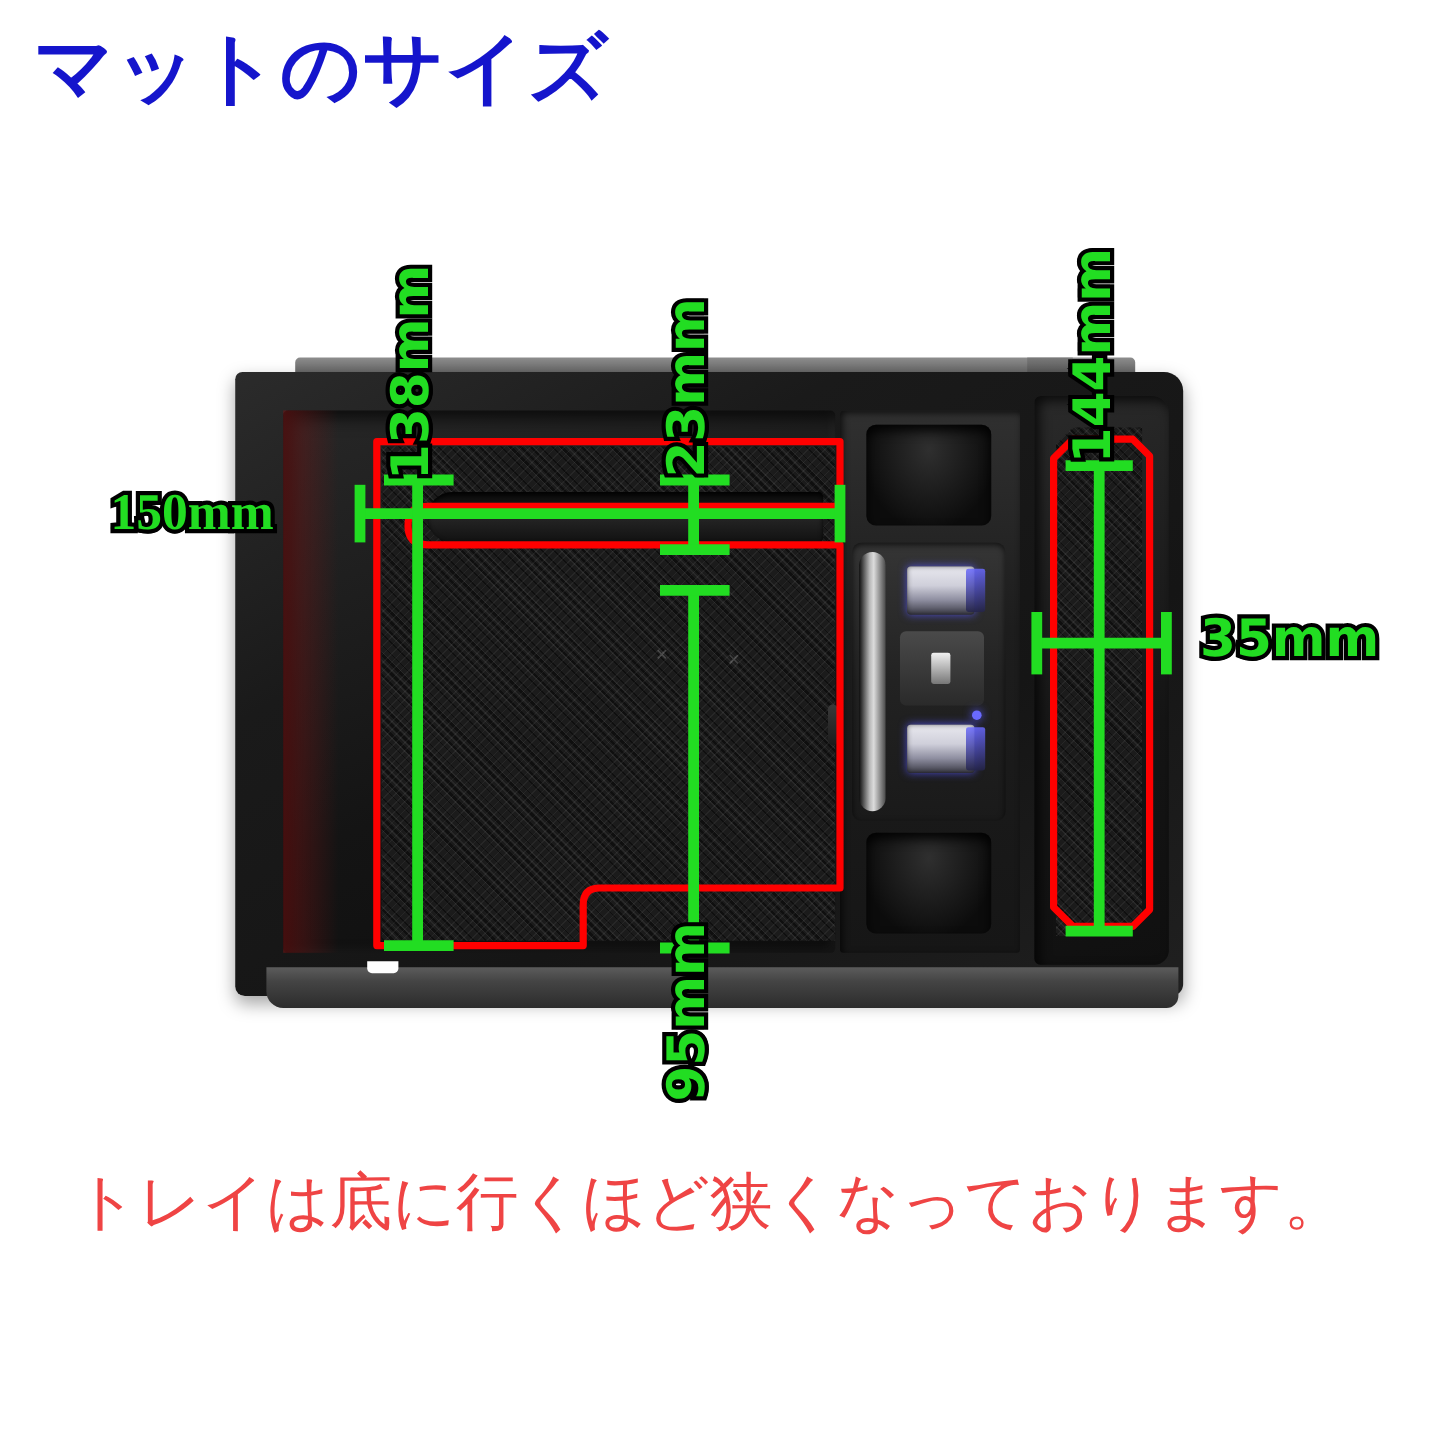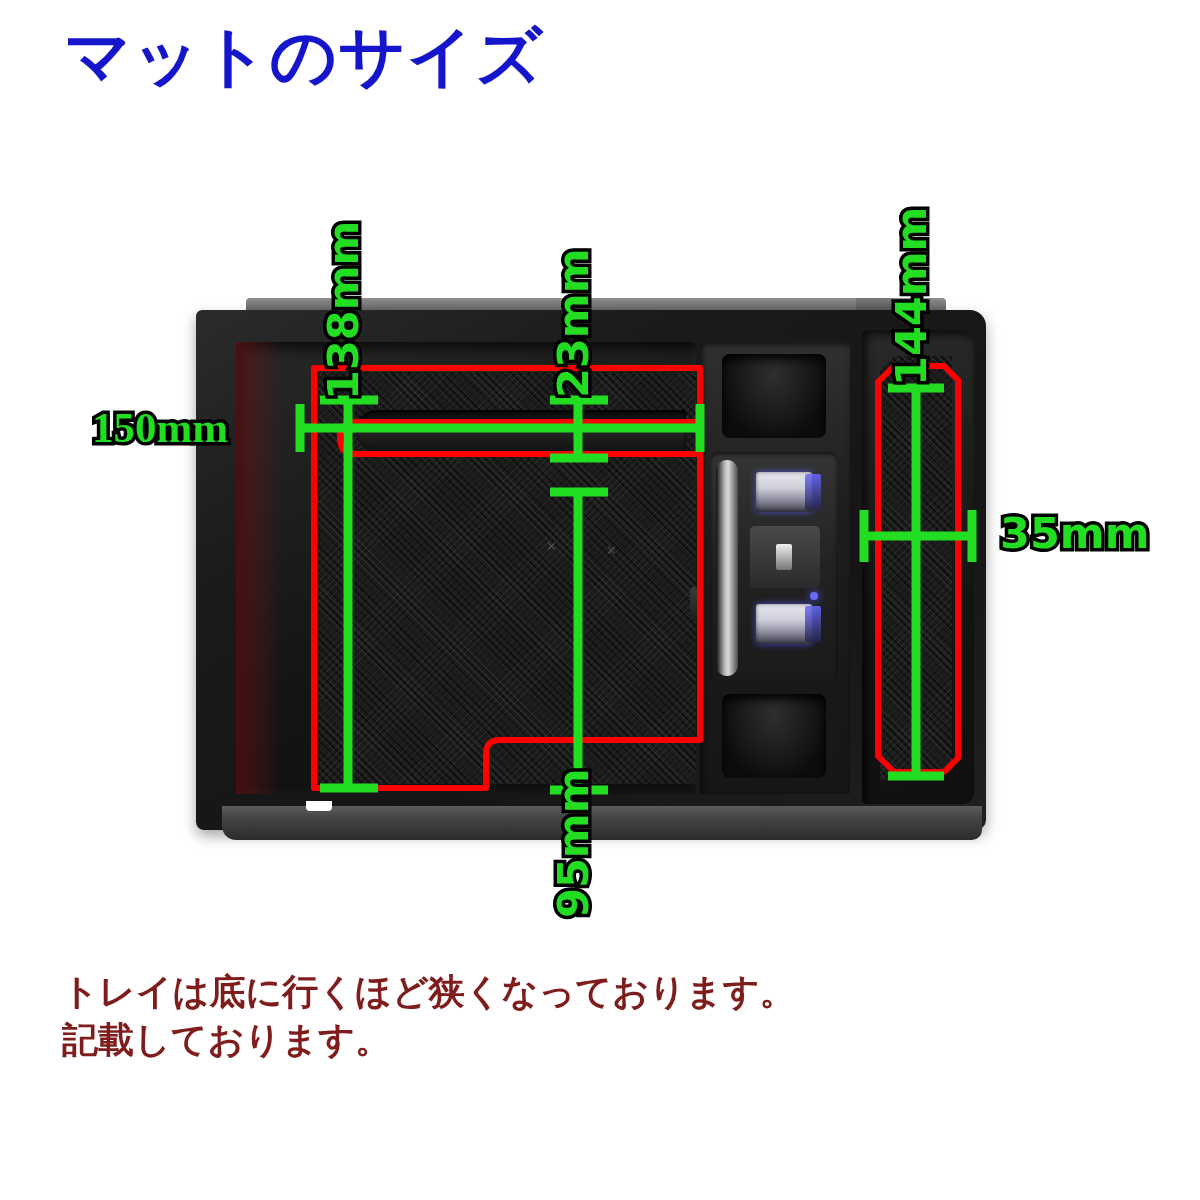--- a/index.html
+++ b/index.html
@@ -3,21 +3,21 @@
 <meta charset="utf-8">
 <style>
   html,body{margin:0;padding:0;background:#ffffff;}
   body{width:1200px;height:1200px;position:relative;overflow:hidden;
        font-family:"DejaVu Sans","Liberation Sans",sans-serif;}
 
   
   #title{
     position:absolute;left:28px;top:24px;
     font-size:66px;font-weight:700;color:#1515cc;
-    letter-spacing:1px;line-height:1;white-space:nowrap;margin-left:36px;
+    letter-spacing:1px;line-height:1;white-space:nowrap;
   }
 
   
   #stage{position:absolute;left:0;top:120px;width:1200px;height:800px;}
 
   
   .tray-outer{
     position:absolute;left:196px;top:190px;width:790px;height:520px;
     background:linear-gradient(150deg,#2b2b2b 0%,#1a1a1a 30%,#151515 65%,#202020 100%);
     border-radius:6px 16px 10px 8px;
@@ -160,21 +160,21 @@
     -webkit-text-stroke:7px #000;paint-order:stroke fill;
     text-shadow:
        3px 0 0 #000,-3px 0 0 #000,0 3px 0 #000,0 -3px 0 #000,
        2px 2px 0 #000,-2px 2px 0 #000,2px -2px 0 #000,-2px -2px 0 #000;
   }
   .dim-label.vert{transform-origin:0 0;transform:rotate(-90deg);}
 
   
   #note{
     position:absolute;left:62px;top:968px;width:1090px;
-    font-size:36px;font-weight:700;color:#7f1d1d;line-height:1.33;
+    font-size:52px;font-weight:400;color:#ef4444;line-height:1.33;
     letter-spacing:0px;
   }
   #note div{white-space:nowrap;}
 </style>
 </head>
 <body>
 
 <div id="title">マットのサイズ</div>
 
 <div id="stage">
@@ -274,14 +274,13 @@
 <div class="dim-label vert" style="left:552px;top:398px;">23mm</div>
 
 <div class="dim-label vert" style="left:552px;top:918px;">95mm</div>
 
 <div class="dim-label vert" style="left:890px;top:386px;">144mm</div>
 
 <div class="dim-label" style="left:1000px;top:512px;">35mm</div>
 
 <div id="note">
   <div>トレイは底に行くほど狭くなっております。</div>
-  <div>記載しております。</div>
 </div>
 
 </body></html>

